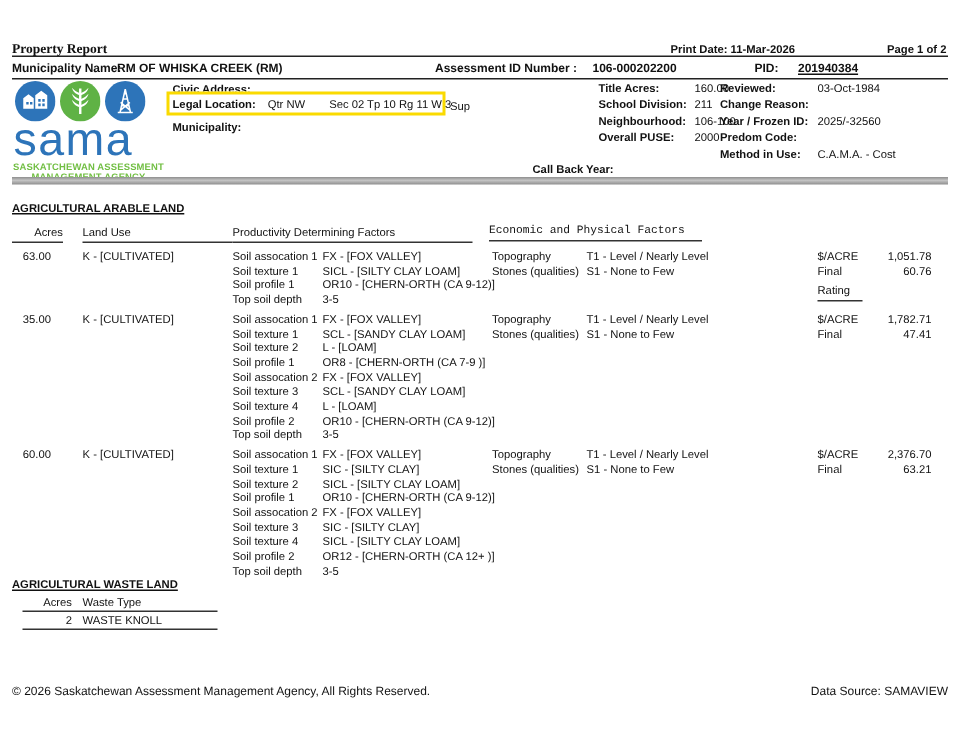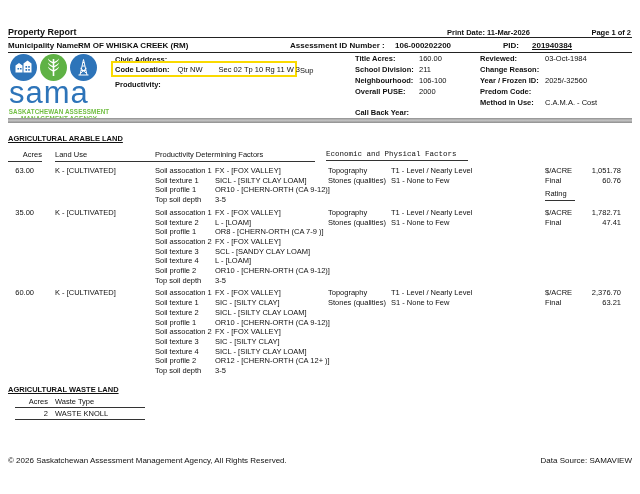--- a/index.html
+++ b/index.html
@@ -5,21 +5,21 @@
   * { margin:0; padding:0; box-sizing:border-box; }
   html,body { background:#fff; }
   .page {
     position:relative; width:640px; height:494px; background:#fff;
     font-family:"Liberation Sans","DejaVu Sans",sans-serif;
     color:#111; overflow:hidden;
   }
   .abs { position:absolute; }
 
   
-  .report-title { top:27px; left:8px; font-size:9px; font-weight:bold; }
+  .report-title { top:27px; left:8px; font-size:9px; font-weight:bold;font-family:Liberation Serif, serif; }
   .print-date   { top:28px; left:447px; font-size:7.5px; font-weight:bold; }
   .page-num     { top:28px; right:9px; font-size:7.5px; font-weight:bold; }
   .hr1 { top:37px; left:8px; width:624px; height:1px; background:#222; }
   .muni-row span { position:absolute; top:41px; font-size:8px; font-weight:bold; white-space:nowrap; }
   .m1 { left:8px; } .m2 { left:78px; } .m3 { left:290px; } .m4 { left:395px; }
   .m5 { left:503px; } .m6 { left:532px;text-decoration:underline; }
   .hr2 { top:51.5px; left:8px; width:624px; height:1.5px; background:#222; }
 
   
   .logo-circles { top:54px; left:10px; display:flex; gap:3px; }
@@ -35,21 +35,21 @@
   .legal-box .sec { margin-left:16px; }
   .sup { top:66px; left:300px; font-size:7.5px; }
   .supplementary { top:80px; left:115px; font-size:7.5px; font-weight:bold; }
 
   
   .fields { top:54px; }
   .fields-left  { left:355px; }
   .fields-right { left:480px; }
   .f-row { height:10.9px; font-size:7.5px; white-space:nowrap; }
   .f-row .k { display:inline-block; font-weight:bold; }
-  .fields-left  .f-row .k { width:64px; }
+  .fields-left  .f-row .k { width:64px;margin-left:44px; }
   .fields-right .f-row .k { width:65px; }
   .callback { top:108px; left:355px; font-size:7.5px; font-weight:bold; }
 
   .graybar { top:118px; left:8px; width:624px; height:5px;
              background:linear-gradient(#8e8e8e,#c4c4c4 45%,#8e8e8e); }
 
   
   .sec-heading { font-size:7.5px; font-weight:bold; text-decoration:underline; }
   .arable { top:134px; left:8px; width:624px; }
   .a-header { position:relative; margin-top:7px; height:13px; font-size:7.5px; }
@@ -121,26 +121,26 @@
     </svg>
   </div>
   <div class="abs wordmark">sama</div>
   <div class="abs caption">
     <div>SASKATCHEWAN ASSESSMENT</div>
     <div>MANAGEMENT AGENCY</div>
   </div>
 
   <div class="abs civic-address">Civic Address:</div>
   <div class="abs legal-box">
-    <span class="lbl">Code Location:</span>
+    <span class="lbl">Legal Location:</span>
     <span class="qtr">Qtr NW</span>
     <span class="sec">Sec 02  Tp 10  Rg 11  W 3</span>
   </div>
   <div class="abs sup">Sup</div>
-  <div class="abs supplementary">Productivity:</div>
+  <div class="abs supplementary">Municipality:</div>
 
   <div class="abs fields fields-left">
 
       <div class="f-row">
         <span class="k">Title Acres:</span><span class="v">160.00</span>
       </div>
 
       <div class="f-row">
         <span class="k">School Division:</span><span class="v">211</span>
       </div>
@@ -217,20 +217,21 @@
             </div>
         </div>
 
         <div class="a-row">
           <div class="c-acres">35.00</div>
           <div class="c-use">K - [CULTIVATED]</div>
           <div class="c-prod">
 
               <div class="kv"><span class="k">Soil assocation 1</span><span class="v">FX - [FOX VALLEY]</span></div>
 
+              <div class="kv"><span class="k">Soil texture 1</span><span class="v">SCL - [SANDY CLAY LOAM]</span></div>
 
               <div class="kv"><span class="k">Soil texture 2</span><span class="v">L - [LOAM]</span></div>
 
               <div class="kv"><span class="k">Soil profile 1</span><span class="v">OR8 - [CHERN-ORTH (CA 7-9 )]</span></div>
 
               <div class="kv"><span class="k">Soil assocation 2</span><span class="v">FX - [FOX VALLEY]</span></div>
 
               <div class="kv"><span class="k">Soil texture 3</span><span class="v">SCL - [SANDY CLAY LOAM]</span></div>
 
               <div class="kv"><span class="k">Soil texture 4</span><span class="v">L - [LOAM]</span></div>

